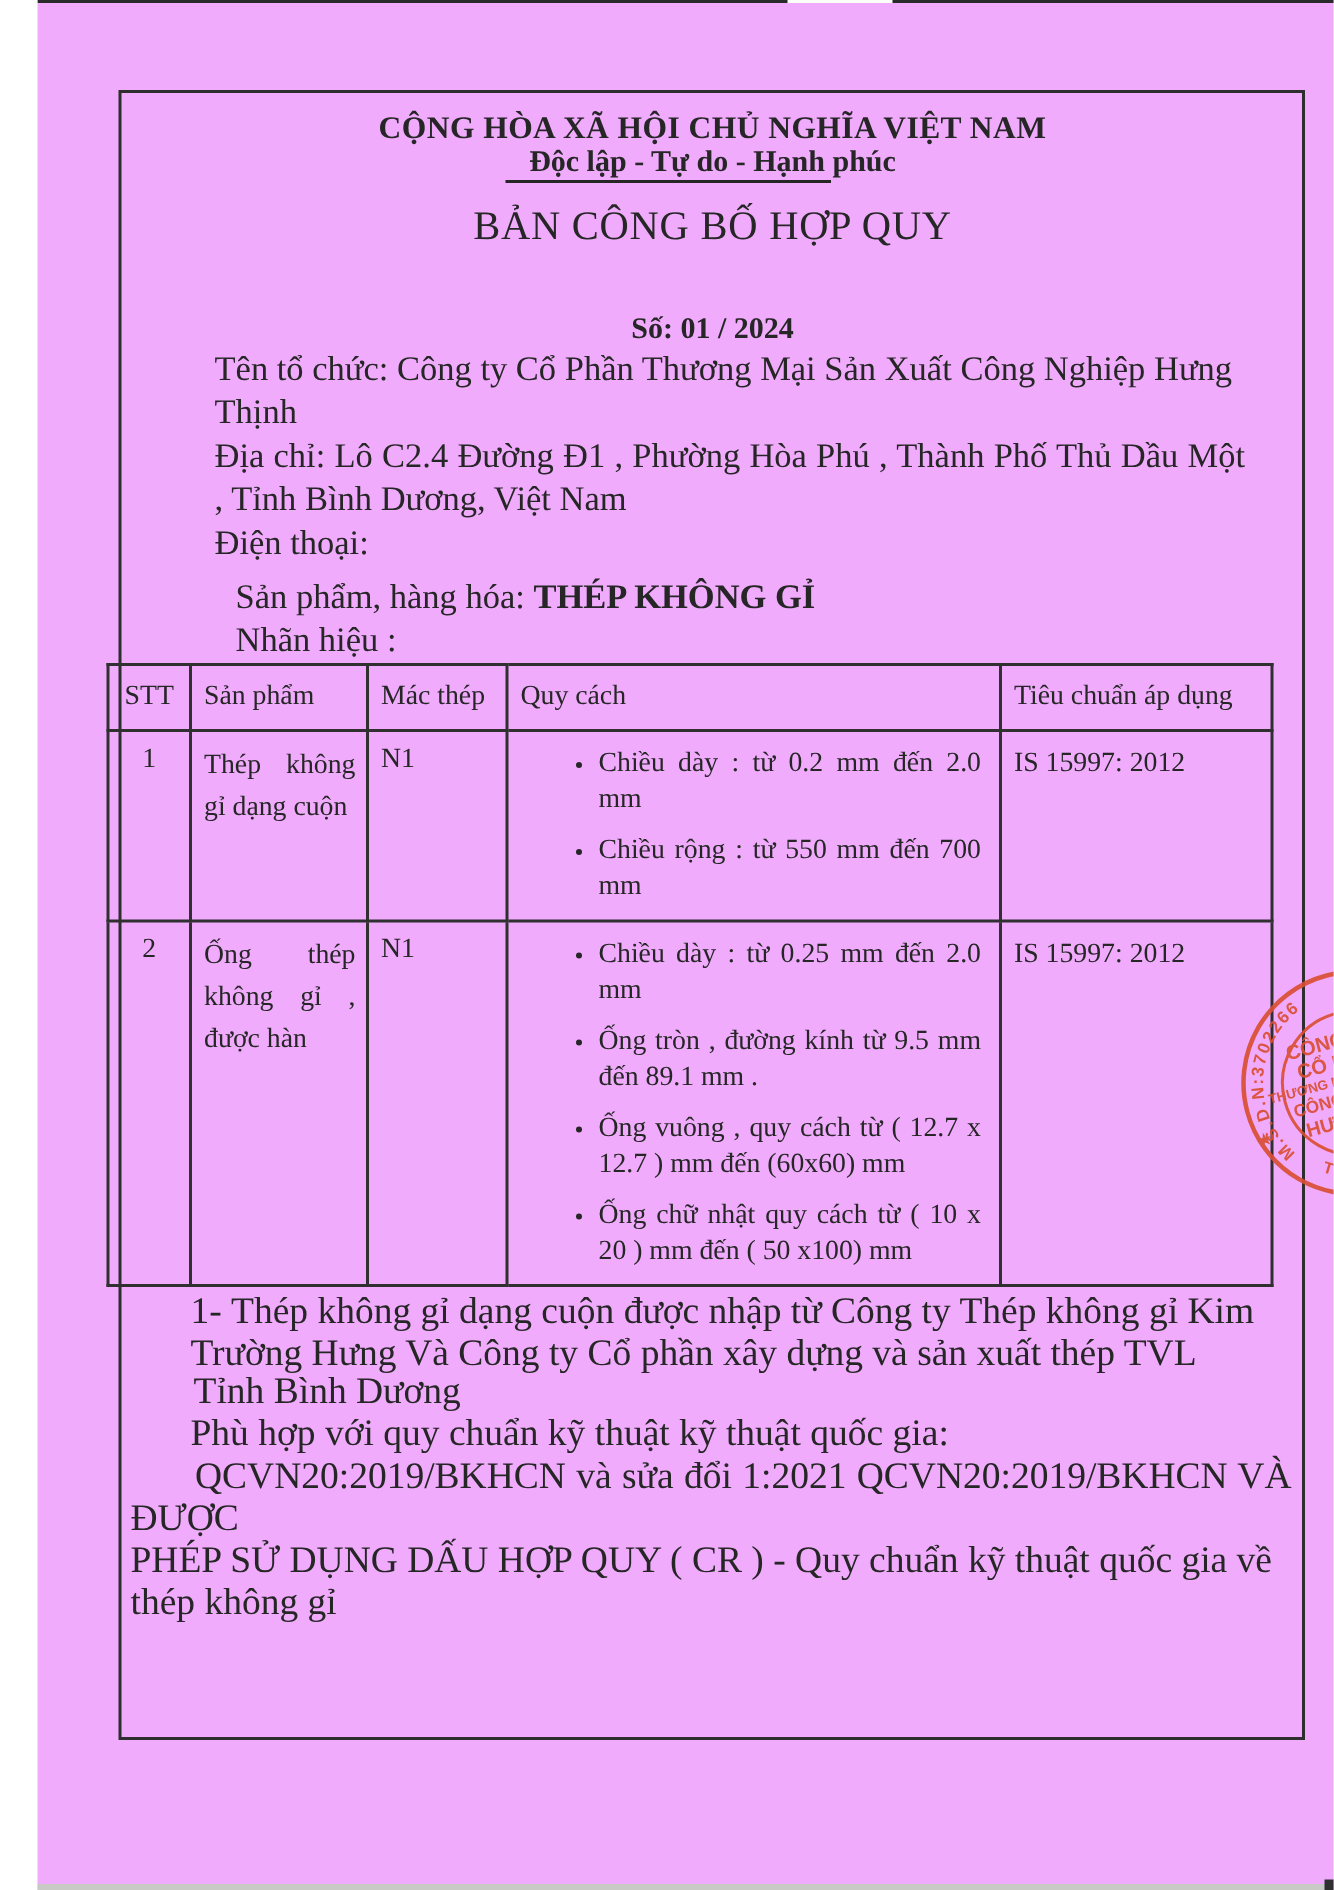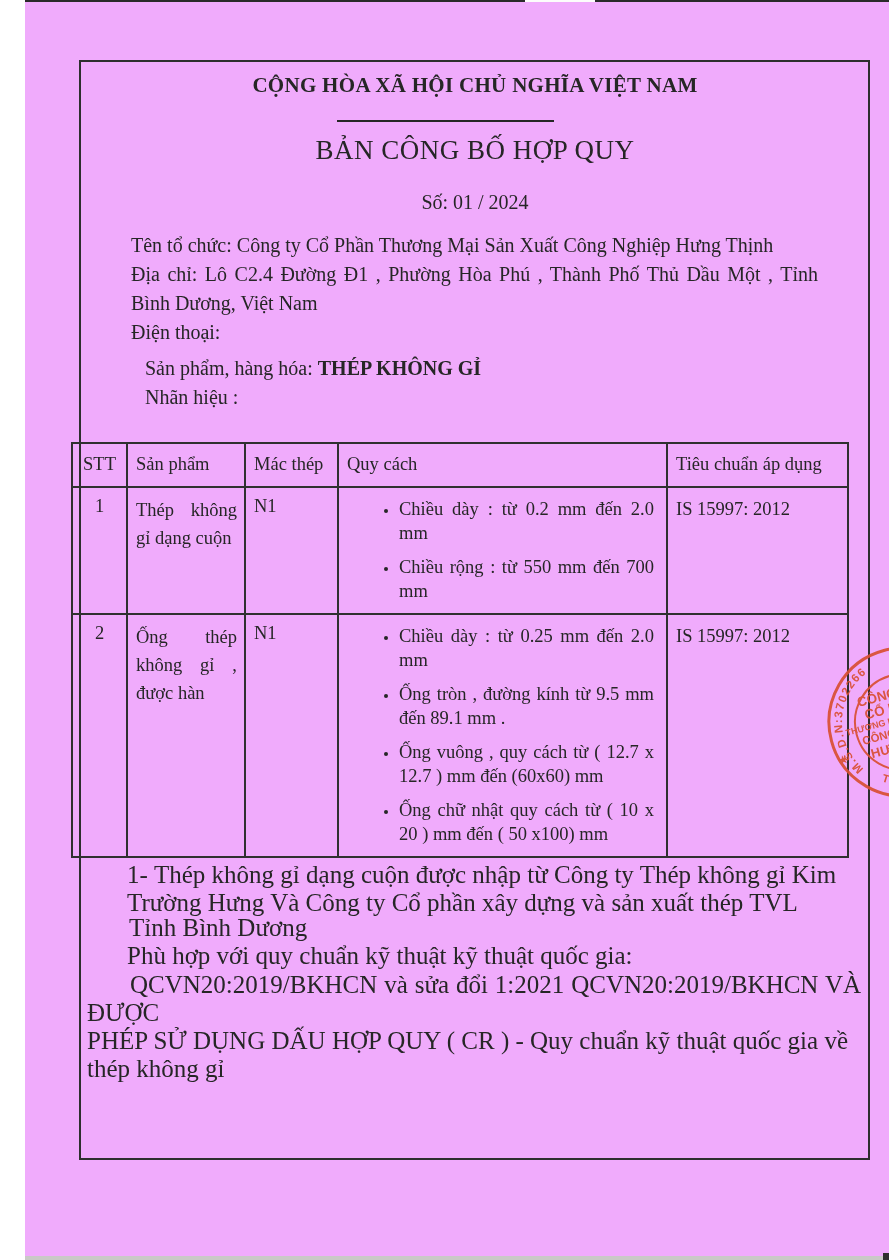--- a/index.html
+++ b/index.html
@@ -21,25 +21,25 @@
   .frame {
     position:absolute; left:54px; top:60px; width:791px; height:1100px;
     border:2px solid #2e2e2e; box-sizing:border-box;
   }
 
   .centered { position:absolute; left:62px; width:776px; text-align:center; }
   .hdr-national { top:73px;  font-size:21px; font-weight:bold; letter-spacing:0.3px; }
   .hdr-motto    { top:97px;  font-size:20px; font-weight:bold; }
   .motto-underline { position:absolute; left:312px; top:120px; width:217px; height:2px; background:#262626; }
   .doc-title    { top:135px; font-size:27px; font-weight:normal; letter-spacing:0.5px; }
-  .doc-number   { top:191px; font-size:20px; }
+  .doc-number   { top:208px; font-size:20px;font-weight:bold; }
 
   .info {
-    position:absolute; left:106px; top:231px; width:687px;
-    font-size:20px; line-height:29px;
+    position:absolute; left:118px; top:231px; width:687px;
+    font-size:23px; line-height:29px;
   }
   .info p { margin:0; }
   .info .justify { text-align:justify; }
   .indented { padding-left:14px; }
   .gap-top { margin-top:7px !important; }
   b.product-name { font-weight:bold;text-align:center; }
 
   .spec-table { position:absolute; left:46px; top:442px; }
   table { border-collapse:collapse; table-layout:fixed; width:776px; font-size:18.5px; }
   th, td {
@@ -89,20 +89,21 @@
   <div class="edge-top"></div>
   <div class="edge-top-gap"></div>
   <div class="edge-right-light"></div>
   <div class="edge-right"></div>
   <div class="edge-bottom"></div>
   <div class="edge-bottom-dark"></div>
 
   <div class="frame"></div>
 
   <div class="centered hdr-national">CỘNG HÒA XÃ HỘI CHỦ NGHĨA VIỆT NAM</div>
+  <div class="centered hdr-motto">Độc lập - Tự do - Hạnh phúc</div>
   <div class="motto-underline"></div>
   <div class="centered doc-title">BẢN CÔNG BỐ HỢP QUY</div>
   <div class="centered doc-number">Số: 01 / 2024</div>
 
   <div class="info">
     <p>Tên tổ chức: Công ty Cổ Phần Thương Mại Sản Xuất Công Nghiệp Hưng Thịnh</p>
     <p class="justify">Địa chỉ: Lô C2.4 Đường Đ1 , Phường Hòa Phú , Thành Phố Thủ Dầu Một , Tỉnh Bình Dương, Việt Nam</p>
     <p>Điện thoại:</p>
     <p class="indented gap-top"><span>Sản phẩm, hàng hóa: </span><b class="product-name">THÉP KHÔNG GỈ</b></p>
     <p class="indented">Nhãn hiệu :</p>

